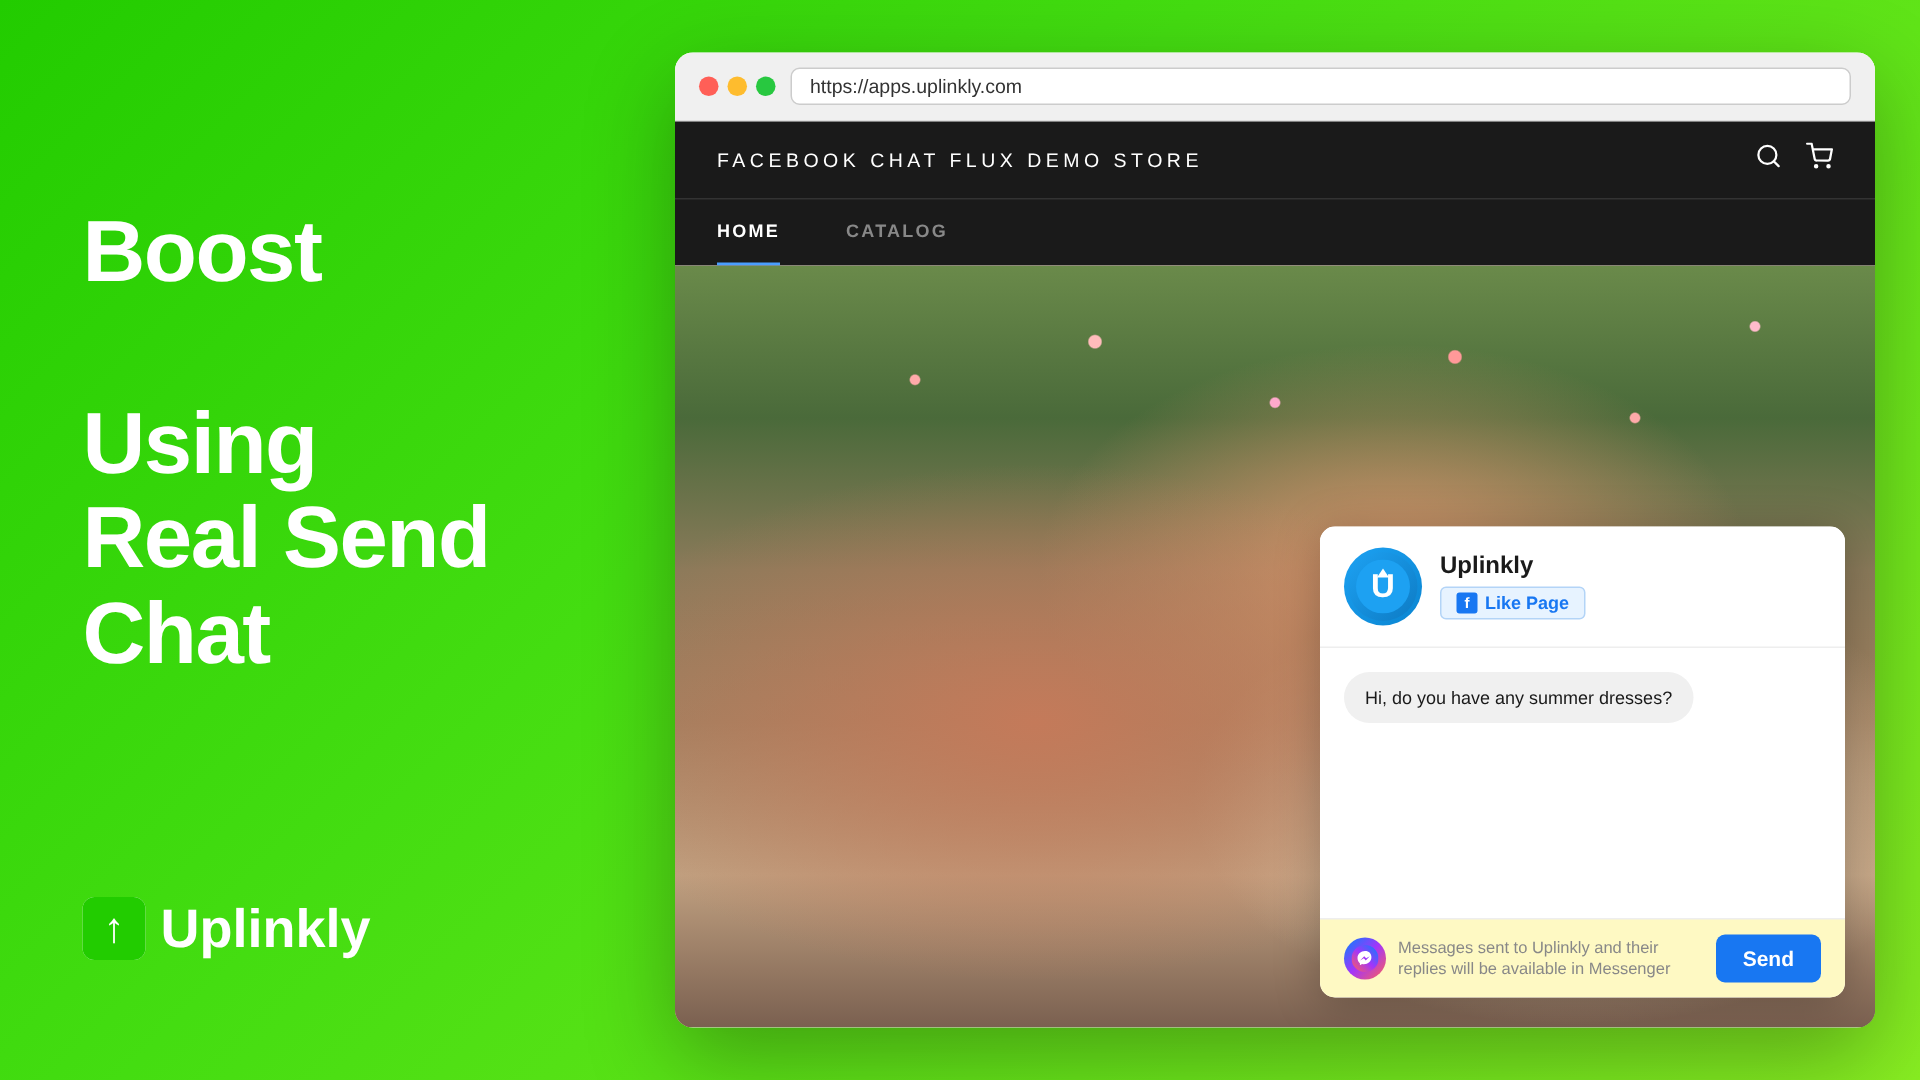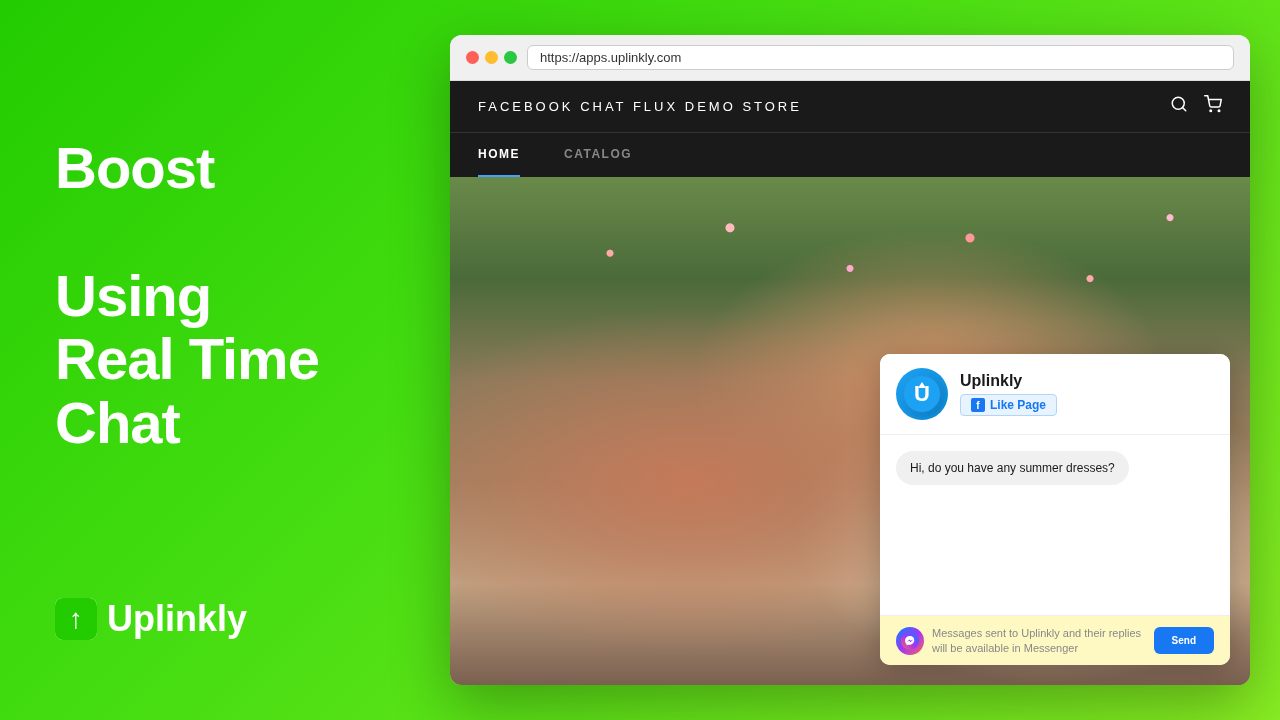--- a/index.html
+++ b/index.html
@@ -352,35 +352,35 @@
       flex: 1;
       line-height: 1.3;
     }
 
     .send-btn {
       background: #1877f2;
       color: #fff;
       border: none;
       border-radius: 6px;
       padding: 8px 18px;
-      font-size: 10px;
+      font-size: 14px;
       font-weight: 600;
       cursor: pointer;
     }
   </style>
 </head>
 <body>
 
 <div class="left-panel">
   <div class="headline">
     <h1>
       <span>Boost</span><br>
       <br>
       <span>Using</span><br>
-      <span>Real Time Chat</span>
+      <span>Real Send Chat</span>
     </h1>
   </div>
   <div class="brand-logo">
     <div class="brand-icon"></div>
     <span class="brand-name">Uplinkly</span>
   </div>
 </div>
 
 <div class="browser-window">
 

